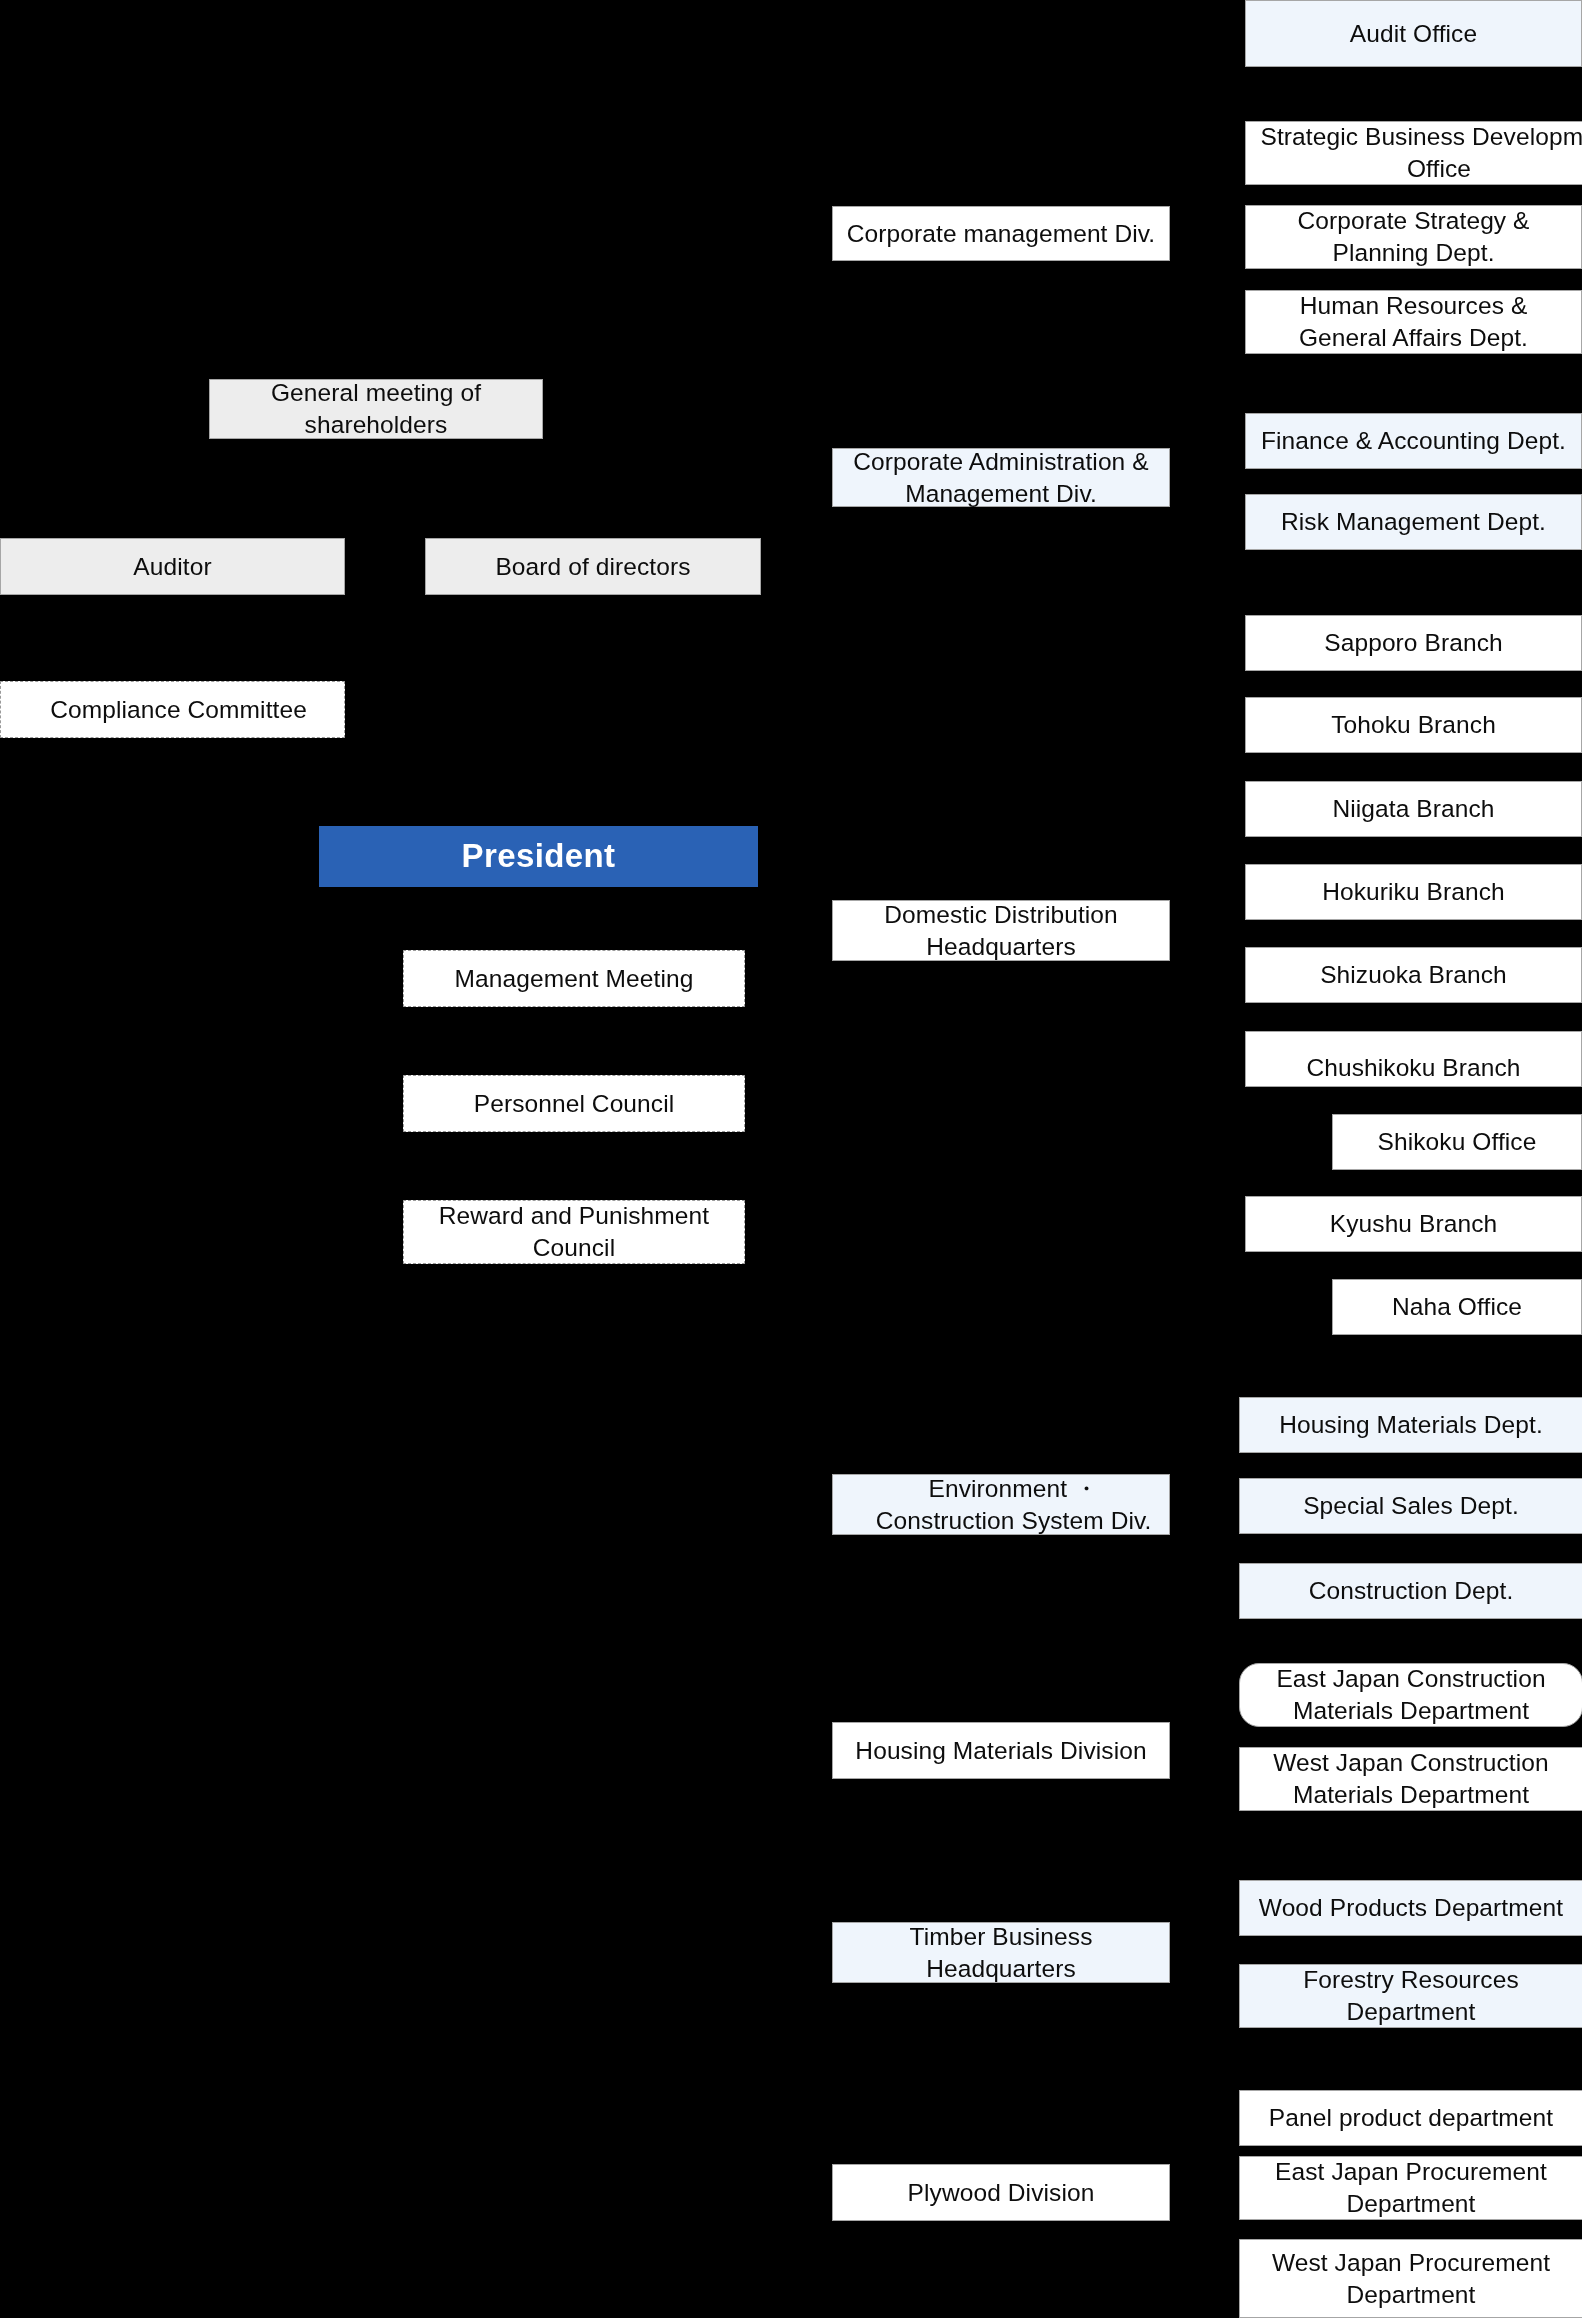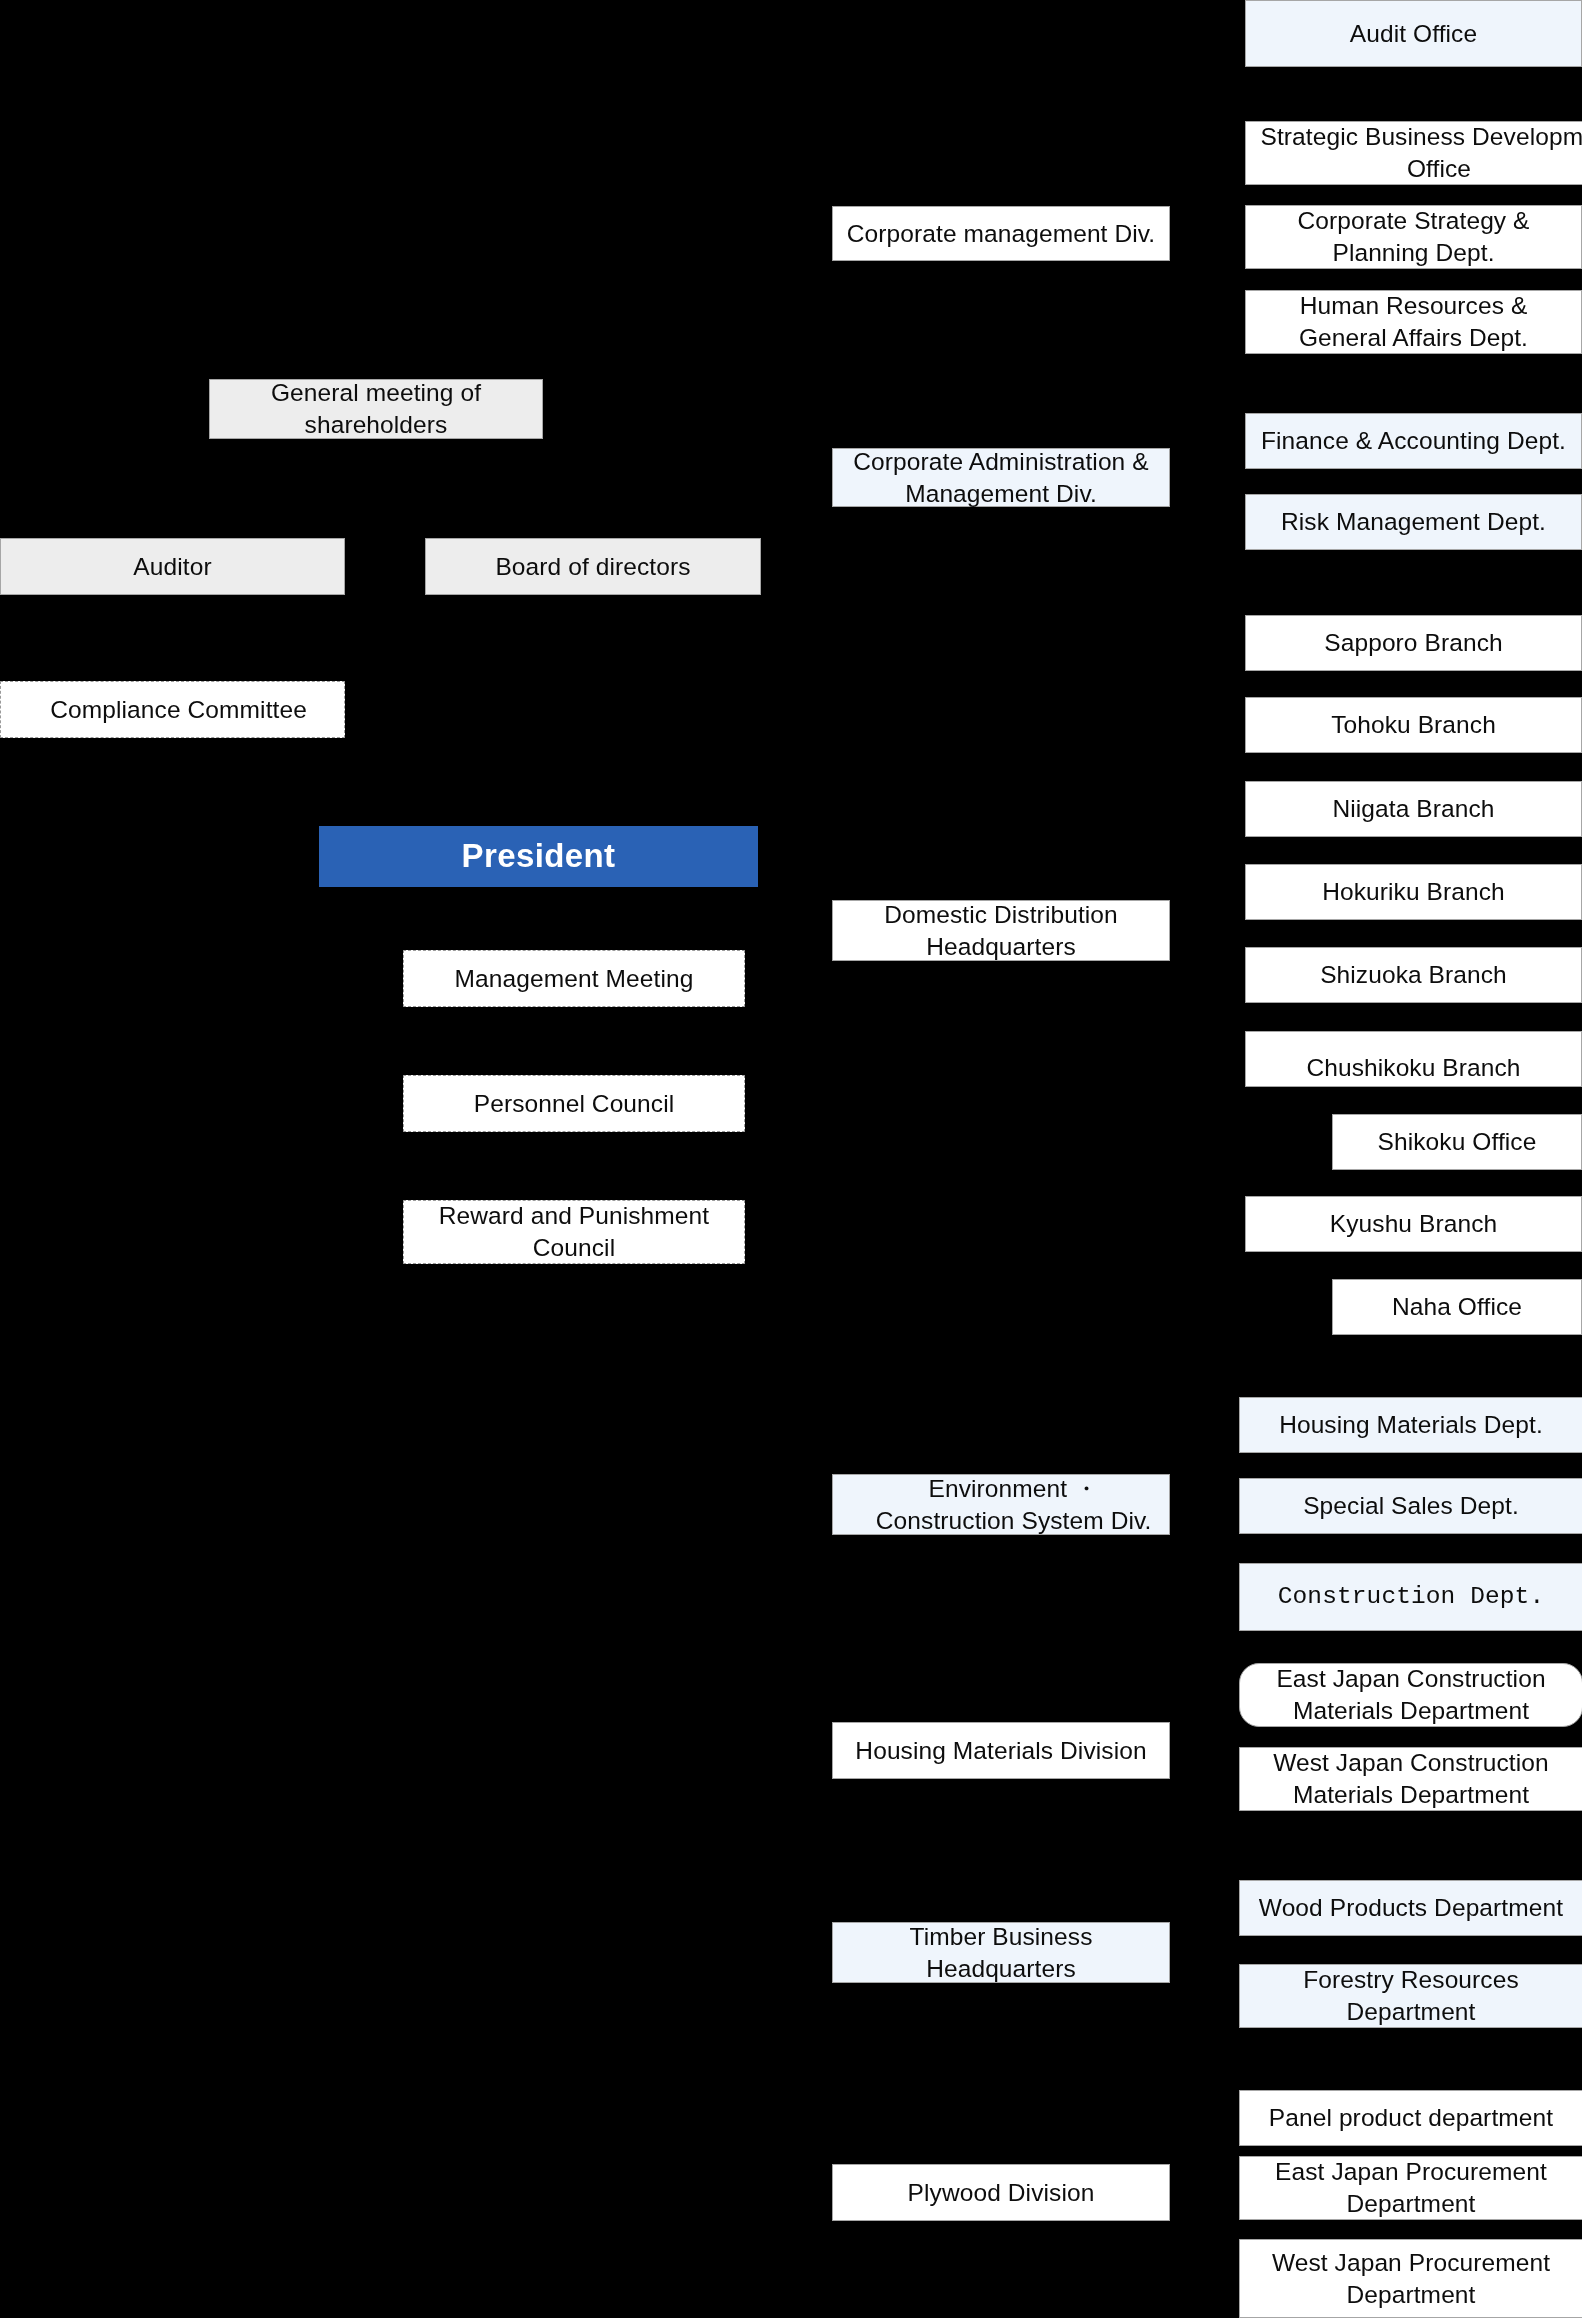--- a/index.html
+++ b/index.html
@@ -189,21 +189,21 @@
   </div>
 
   <div class="node blue-pale" style="left:1239px; top:1397px; width:344px; height:56px;">
     <span class="label">Housing Materials Dept.</span>
   </div>
 
   <div class="node blue-pale" style="left:1239px; top:1478px; width:344px; height:56px;">
     <span class="label">Special Sales Dept.</span>
   </div>
 
-  <div class="node blue-pale" style="left:1239px; top:1563px; width:344px; height:68px;font-family:Liberation Mono, monospace;">
+  <div class="node blue-pale" style="left:1239px; top:1563px; width:344px; height:56px;">
     <span class="label">Construction Dept.</span>
   </div>
 
   <div class="node white" style="left:1239px; top:1663px; width:344px; height:64px;border-radius:20px;">
     <span class="label">East Japan Construction Materials Department</span>
   </div>
 
   <div class="node white" style="left:1239px; top:1747px; width:344px; height:64px;">
     <span class="label">West Japan Construction Materials Department</span>
   </div>

